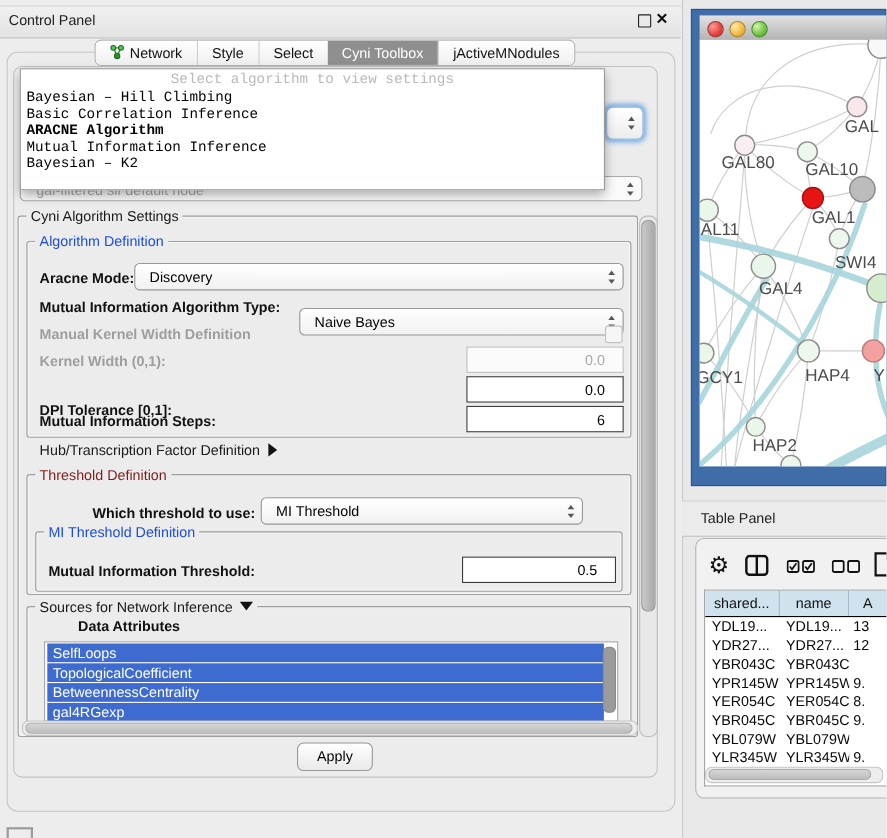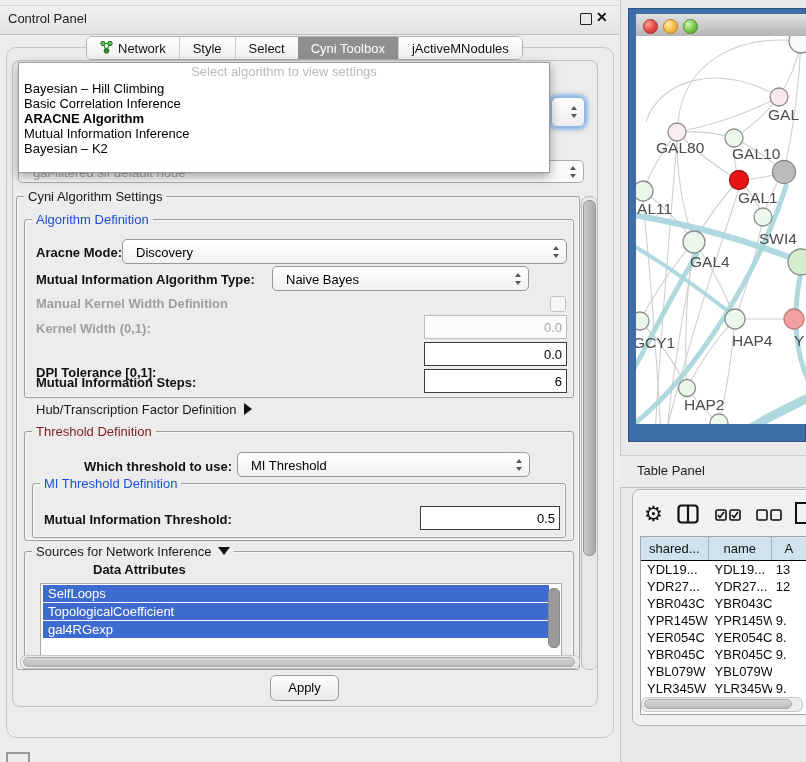--- a/index.html
+++ b/index.html
@@ -27,21 +27,21 @@
   .tab.sel{background:#8f8f8f;color:#fff;border-left:none;}
   .toptabs{left:86px;top:36px;}
   .bottabs{left:148px;top:708px;}
   .net-ic{margin-right:5px;display:inline-block;}
 
   .content{left:12px;top:60px;width:584px;height:645px;background:#ececec;
            border:1px solid #c2c2c2;border-radius:8px;}
 
   
   .dropdown{left:18px;top:62px;width:530px;height:109px;background:rgba(255,255,255,.96);
-            border:1px solid #9a9a9a;box-shadow:0 4px 10px rgba(0,0,0,.35);z-index:6;}
+            border:1px solid #9a9a9a;box-shadow:0 4px 10px rgba(0,0,0,.35);z-index:6;font-family:Liberation Mono, monospace;}
   .dd-ph{height:17px;text-align:center;color:#b9b9b9;padding-top:1px;}
   .dd-item{height:15.1px;padding-left:5px;color:#000;}
   .dd-item.b{font-weight:bold;}
 
   
   .ghost-combo{left:18px;top:160px;width:566px;height:23px;background:#fafafa;border:1px solid #ababab;
                border-radius:5px;z-index:1;box-sizing:border-box;}
   .ghost-combo .txt{position:absolute;left:14px;top:4px;color:#a8a8a8;}
   .focus-combo{left:551px;top:97px;width:34px;height:30px;background:linear-gradient(#fff,#ededed);
                border:1px solid #8fb8e0;border-radius:6px;z-index:2;
@@ -57,21 +57,21 @@
   .gtitle{position:absolute;background:#ececec;padding:0 4px;font-size:13px;white-space:nowrap;}
   .blue{color:#1d4ed8;} .green{color:#7f1d1d;}
 
   .flabel{font-weight:bold;color:#111;white-space:nowrap;}
   .dis{color:#9e9e9e;}
 
   .combo{background:linear-gradient(#ffffff,#f1f1f1);border:1px solid #989898;border-radius:5px;
          box-sizing:border-box;}
   .combo .ctxt{position:absolute;left:13px;top:50%;transform:translateY(-50%);color:#000;}
 
-  .num{position:absolute;box-sizing:border-box;text-align:right;padding-right:4px;
+  .num{position:absolute;box-sizing:border-box;text-align:right;padding-right:16px;
        font:13px "Liberation Sans",sans-serif;background:#fff;border:1px solid #3c3c3c;}
   .num:disabled{background:#fbfbfb;border:1px solid #bdbdbd;color:#a8a8a8;}
 
   .checkbox{width:14px;height:14px;border:1px solid #c2c2c2;border-radius:3px;background:#f6f6f6;}
 
   .tri-r{display:inline-block;width:0;height:0;border-top:6px solid transparent;
          border-bottom:6px solid transparent;border-left:8px solid #111;margin-left:8px;vertical-align:-1px;}
   .tri-d{display:inline-block;width:0;height:0;border-left:6px solid transparent;
          border-right:6px solid transparent;border-top:8px solid #111;margin-left:6px;vertical-align:1px;}
 
@@ -198,21 +198,21 @@
     <div class="abs group" style="left:24px;top:219px;width:548px;height:177px;"></div>
     <div class="abs gtitle blue" style="left:32px;top:212px;">Algorithm Definition</div>
 
     <div class="abs flabel" style="left:36px;top:245px;">Aracne Mode:</div>
     <div class="abs combo" style="left:122px;top:239px;width:445px;height:25px;">
       <span class="ctxt">Discovery</span>
       <span class="arrows"></span>
     </div>
 
     <div class="abs flabel" style="left:36px;top:272px;">Mutual Information Algorithm Type:</div>
-    <div class="abs combo" style="left:272px;top:266px;width:257px;height:25px;text-align:center;">
+    <div class="abs combo" style="left:272px;top:280px;width:295px;height:25px;text-align:center;">
       <span class="ctxt">Naive Bayes</span>
       <span class="arrows"></span>
     </div>
 
     <div class="abs flabel dis" style="left:36px;top:296px;">Manual Kernel Width Definition</div>
     <div class="abs checkbox" style="left:550px;top:296px;"></div>
 
     <div class="abs flabel dis" style="left:36px;top:321px;">Kernel Width (0,1):</div>
     <input class="num" style="left: 424px; top: 315px; width: 143px; height: 24px;" disabled="" value="0.0">
 
@@ -237,25 +237,26 @@
 
     <div class="abs group" style="left:32px;top:483px;width:532px;height:53px;"></div>
     <div class="abs gtitle blue" style="left:40px;top:476px;">MI Threshold Definition</div>
     <div class="abs flabel" style="left:44px;top:512px;">Mutual Information Threshold:</div>
     <input class="num" style="left: 420px; top: 506px; width: 140px; height: 24px;" value="0.5">
 
     <div class="abs group" style="left:24px;top:551px;width:548px;height:117px;"></div>
     <div class="abs gtitle" style="left:32px;top:544px;">
       <span>Sources for Network Inference</span><span class="tri-d"></span>
     </div>
-    <div class="abs flabel" style="left:49px;top:562px;padding-left:44px;">Data Attributes</div>
+    <div class="abs flabel" style="left:27px;top:562px;padding-left:44px;">Data Attributes</div>
 
     <div class="abs attrlist" style="left:40px;top:583px;width:520px;height:71px;">
       <div class="attritem">SelfLoops</div>
       <div class="attritem">TopologicalCoefficient</div>
+      <div class="attritem">BetweennessCentrality</div>
       <div class="attritem">gal4RGexp</div>
       <div class="alist-sb"></div>
     </div>
 
     <div class="abs hscroll" style="left:20px;top:655px;width:558px;height:12px;">
       <div class="hthumb" style="left:2px;width:550px;"></div>
     </div>
 
     <div class="abs applybtn">Apply</div>
 

